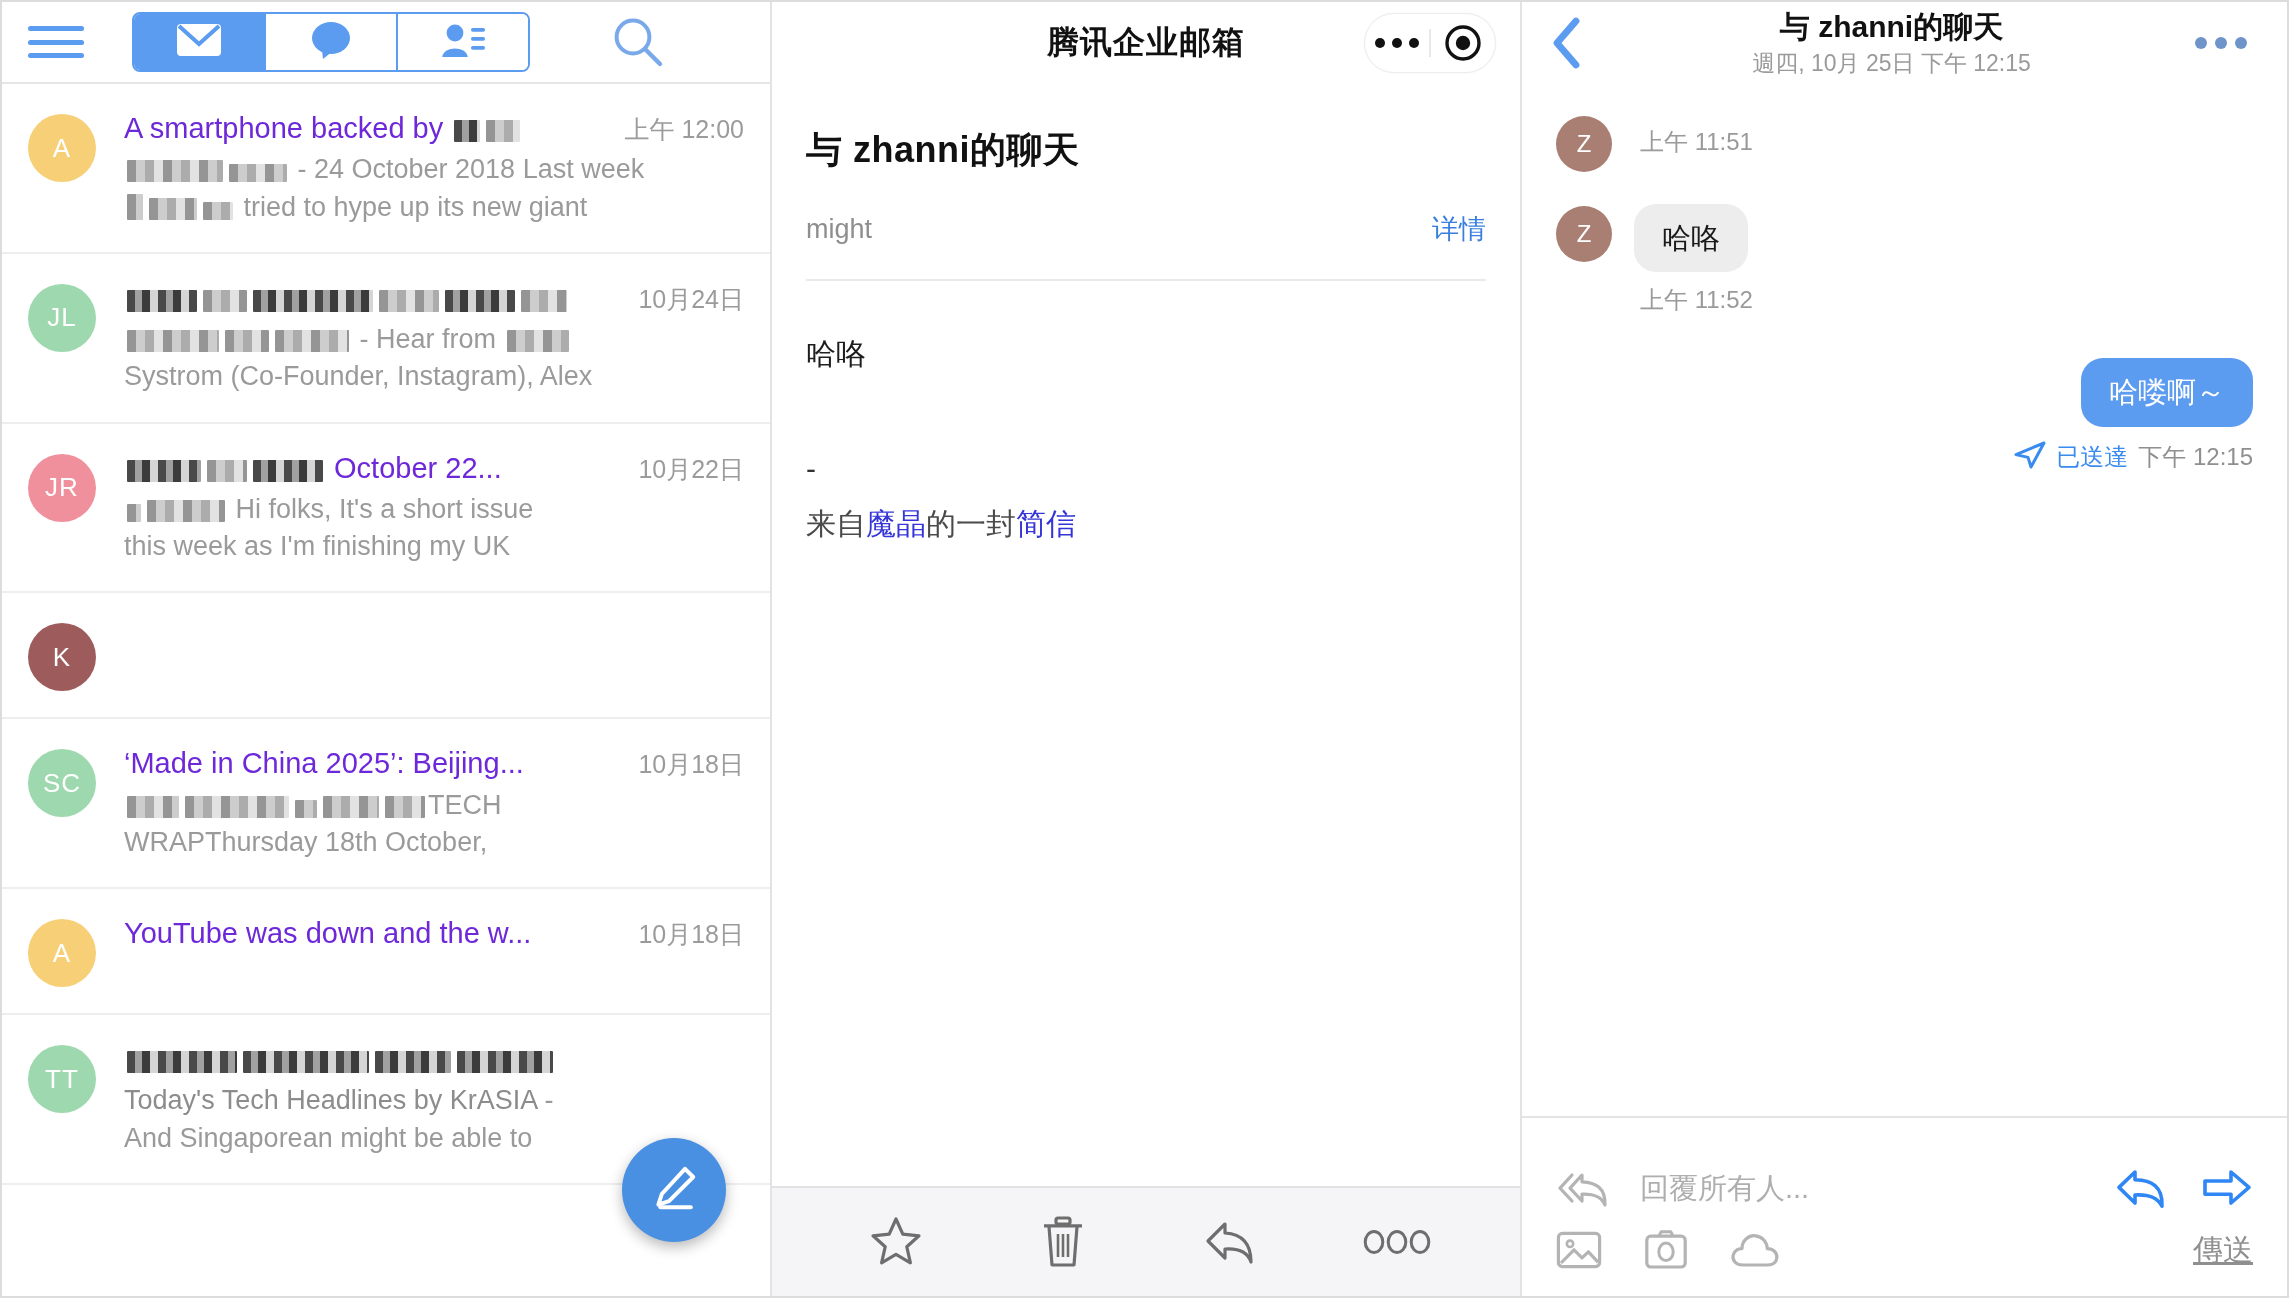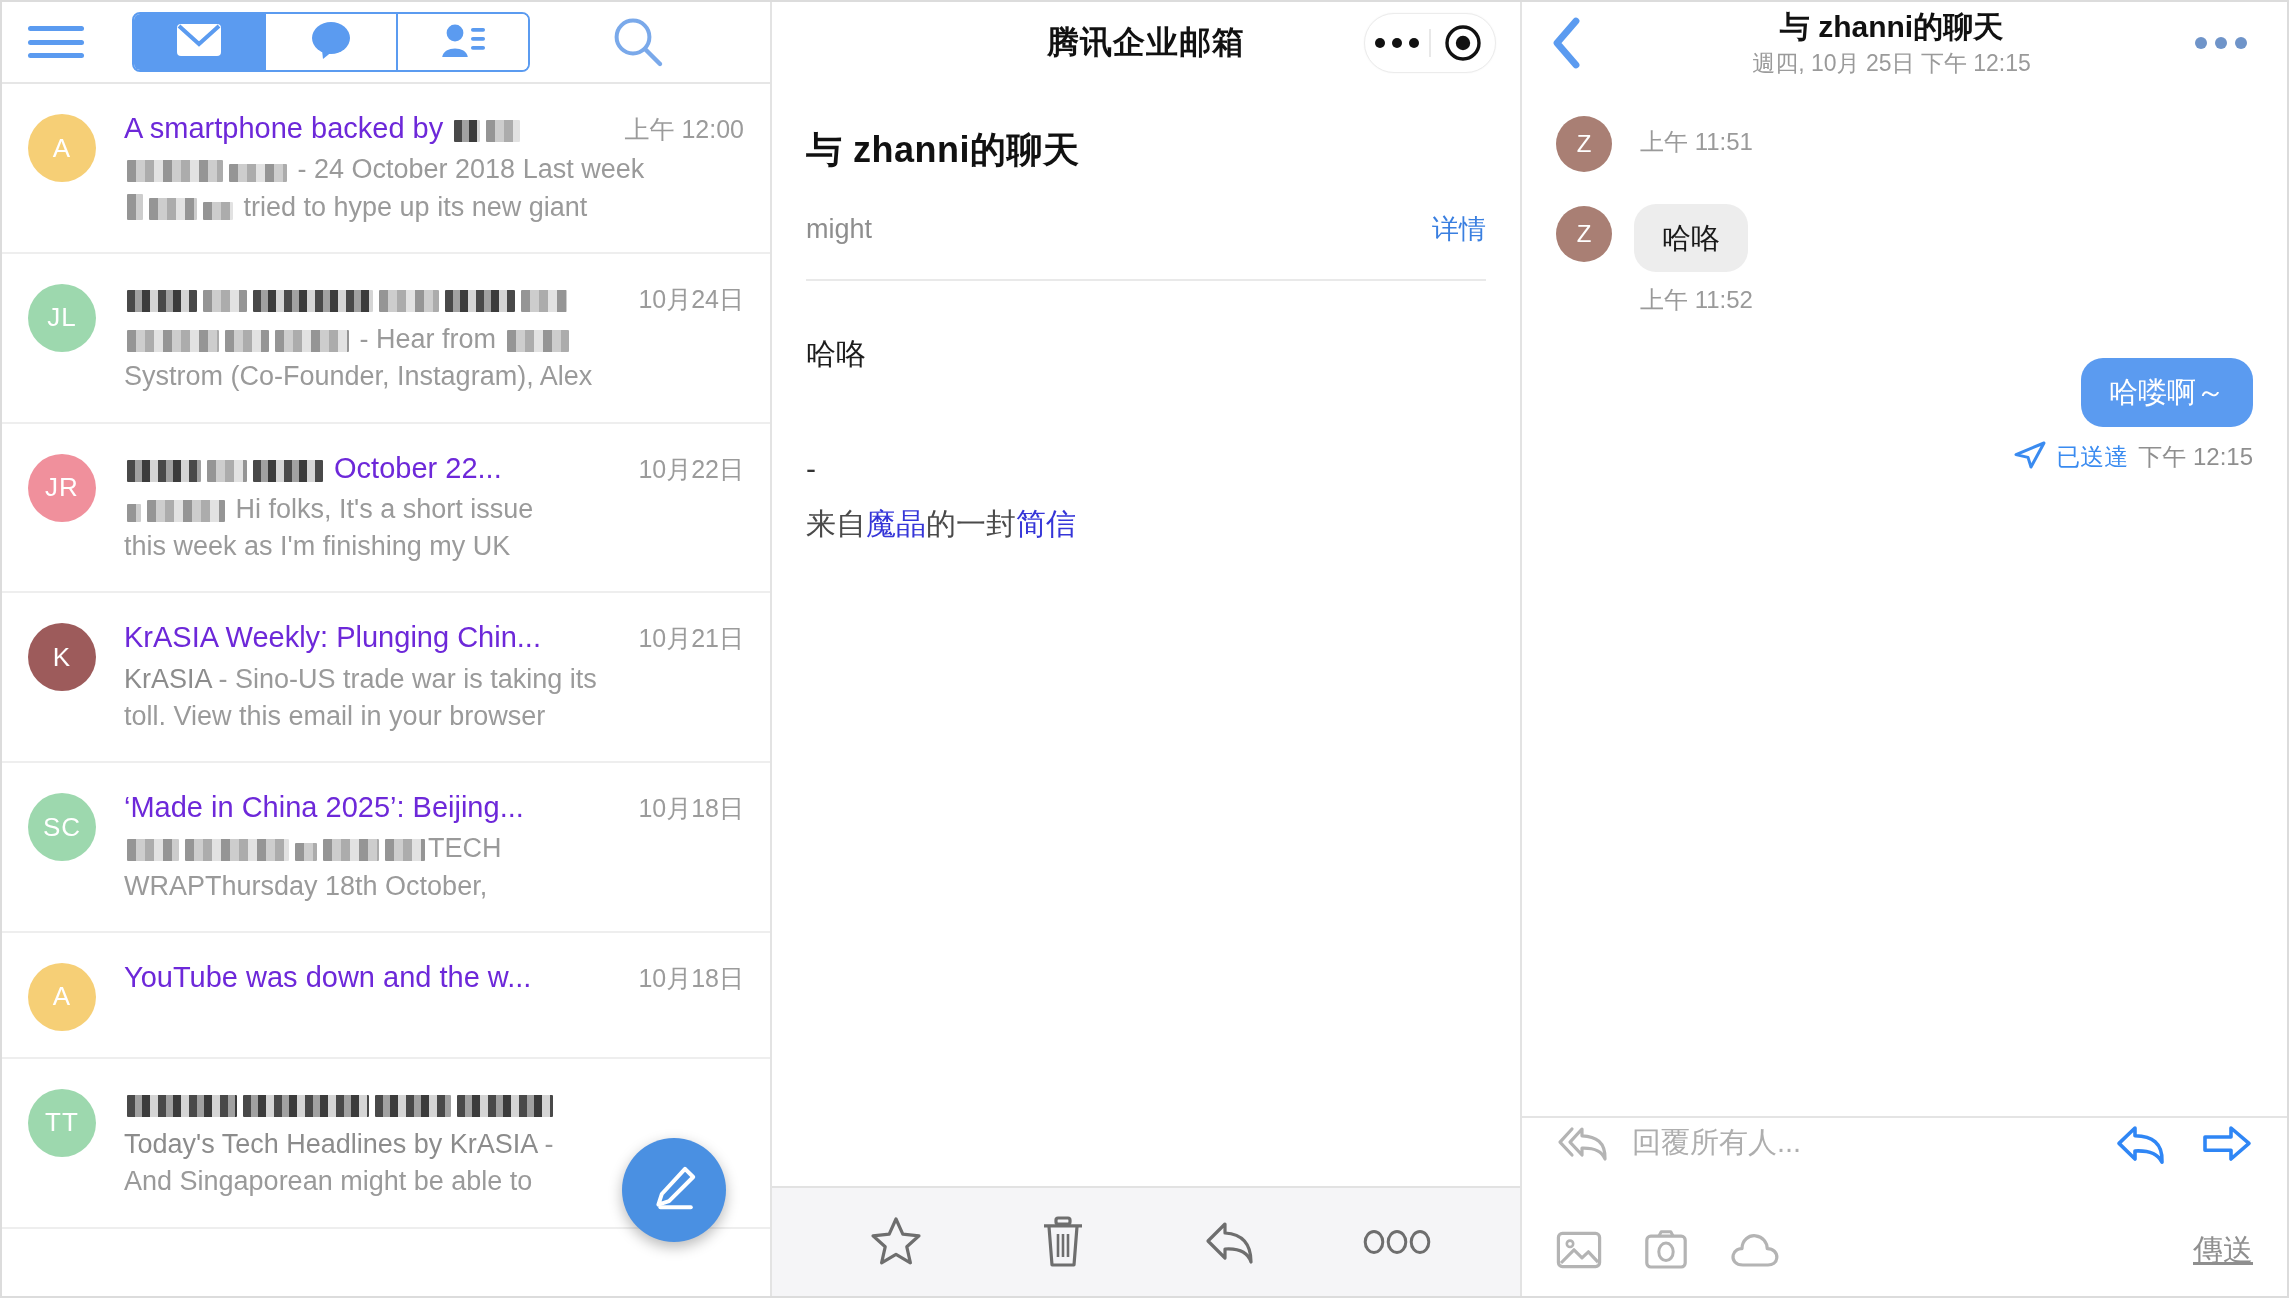--- a/index.html
+++ b/index.html
@@ -106,21 +106,21 @@
   .bubble-wrap.out{align-items:flex-end;}
   .bubble.out{background:#5b9bf0;color:#fff;}
   .bubble.out::after{content:"";position:absolute;right:-10px;top:6px;width:26px;height:26px;background:#5b9bf0;
                      border-radius:0 0 0 14px;transform:rotate(-25deg);z-index:-1;}
   .msg-status{display:flex;align-items:center;gap:10px;margin-top:14px;}
   .msg-status .lbl{font-size:24px;color:#3a8bf0;}
   .msg-status .tm{font-size:24px;color:#8f8f8f;}
 
   .composer{border-top:2px solid #e4e4e4;padding:0 34px;box-sizing:border-box;height:180px;min-height:180px;
             display:flex;flex-direction:column;justify-content:center;}
-  .composer-row1{display:flex;align-items:flex-start;height:86px;}
+  .composer-row1{display:flex;align-items:flex-end;height:86px;gap:8px;}
   .composer-ph{font-size:29px;color:#aeaeae;margin-left:22px;flex:1;}
   .composer-actions{display:flex;align-items:center;gap:34px;}
   .composer-row2{display:flex;align-items:center;height:82px;}
   .composer-icons{display:flex;align-items:center;gap:42px;flex:1;}
   .send-btn{font-size:30px;color:#8f8f8f;cursor:pointer;text-decoration:underline;}
   .ic{cursor:pointer;display:flex;align-items:center;justify-content:center;}
 </style>
 </head>
 <body>
 
@@ -203,27 +203,20 @@
           <div class="mail-top">
             <div class="mail-subject"><span class="redact dark" style="width:74px;"></span><span class="redact" style="width:40px;"></span><span class="redact dark" style="width:70px;"></span><span> October 22...</span></div>
             <div class="mail-date">10月22日</div>
           </div>
           <div class="mail-snippet"><span class="redact sm" style="width:14px;"></span><span class="redact" style="width:78px;"></span><span> Hi folks, It's a short issue</span><br><span>this week as I'm finishing my UK</span></div>
         </div>
       </div>
 
       <div class="mail-item">
         <div class="avatar" style="background:#9d5b5b;">K</div>
-        <div class="mail-body">
-          <div class="mail-top">
-            <div class="mail-subject">KrASIA Weekly: Plunging Chin...</div>
-            <div class="mail-date">10月21日</div>
-          </div>
-          <div class="mail-snippet"><b>KrASIA</b><span> - Sino-US trade war is taking its</span><br><span>toll. View this email in your browser</span></div>
-        </div>
       </div>
 
       <div class="mail-item">
         <div class="avatar" style="background:#9dd8ae;">SC</div>
         <div class="mail-body">
           <div class="mail-top">
             <div class="mail-subject">‘Made in China 2025’: Beijing...</div>
             <div class="mail-date">10月18日</div>
           </div>
           <div class="mail-snippet"><span class="redact" style="width:52px;"></span><span class="redact" style="width:104px;"></span><span class="redact sm" style="width:22px;"></span><span class="redact" style="width:56px;"></span><span class="redact" style="width:40px;"></span><span>TECH</span><br><span>WRAPThursday 18th October,</span></div>

